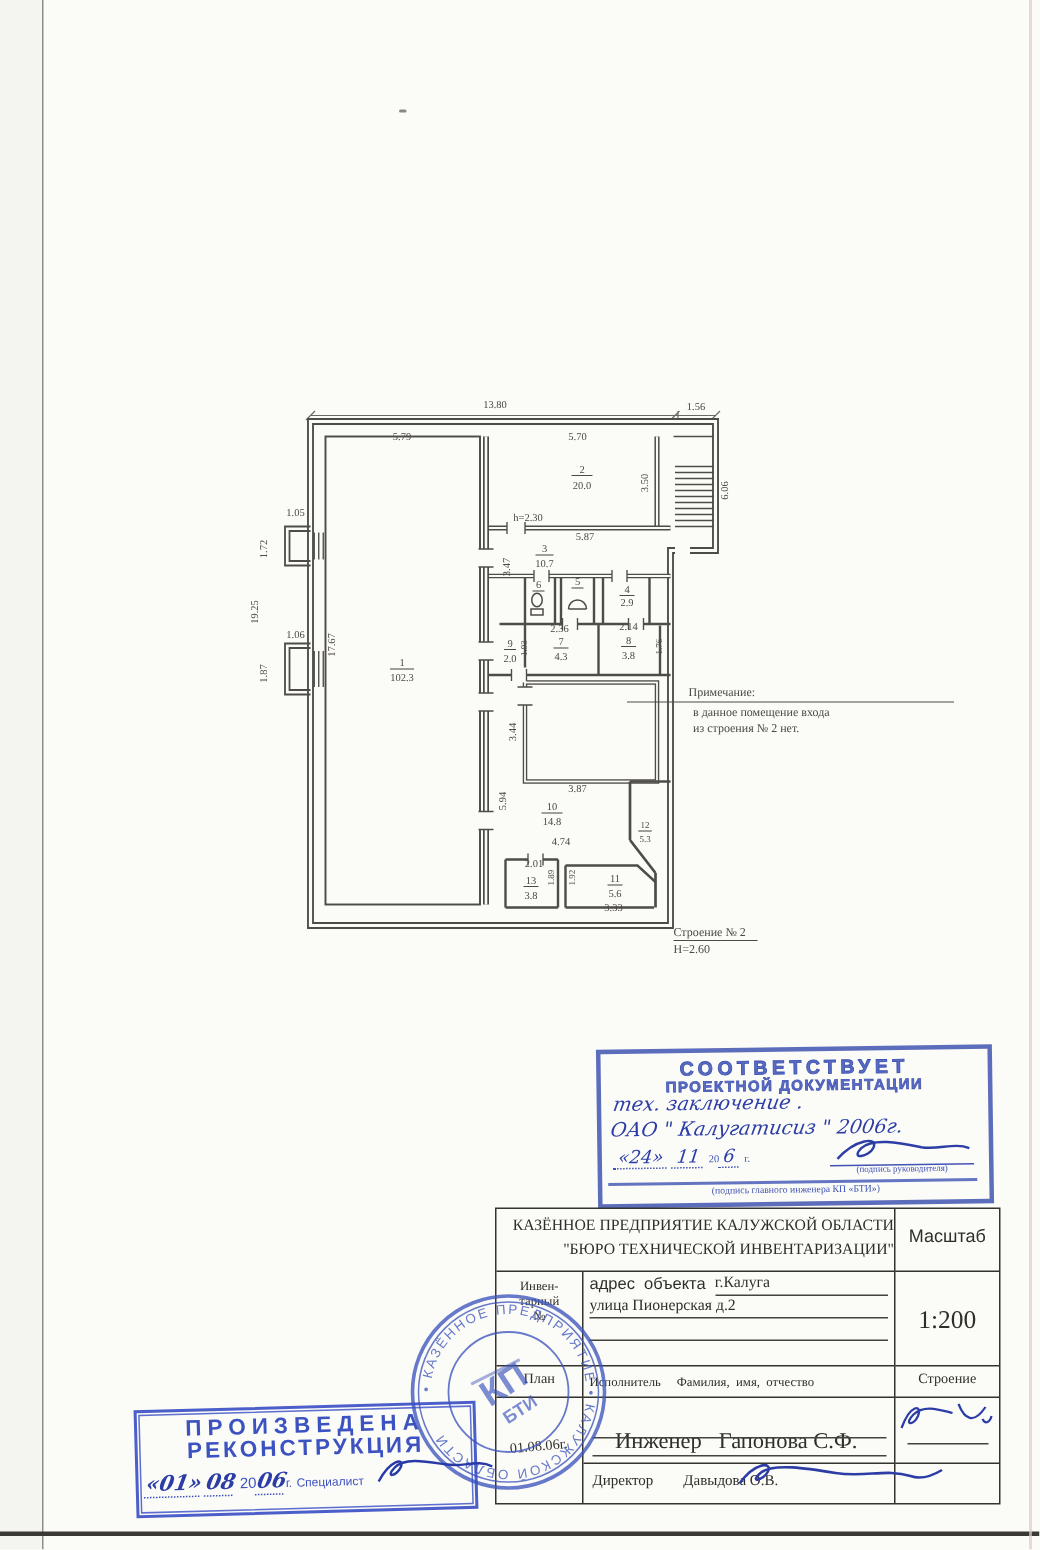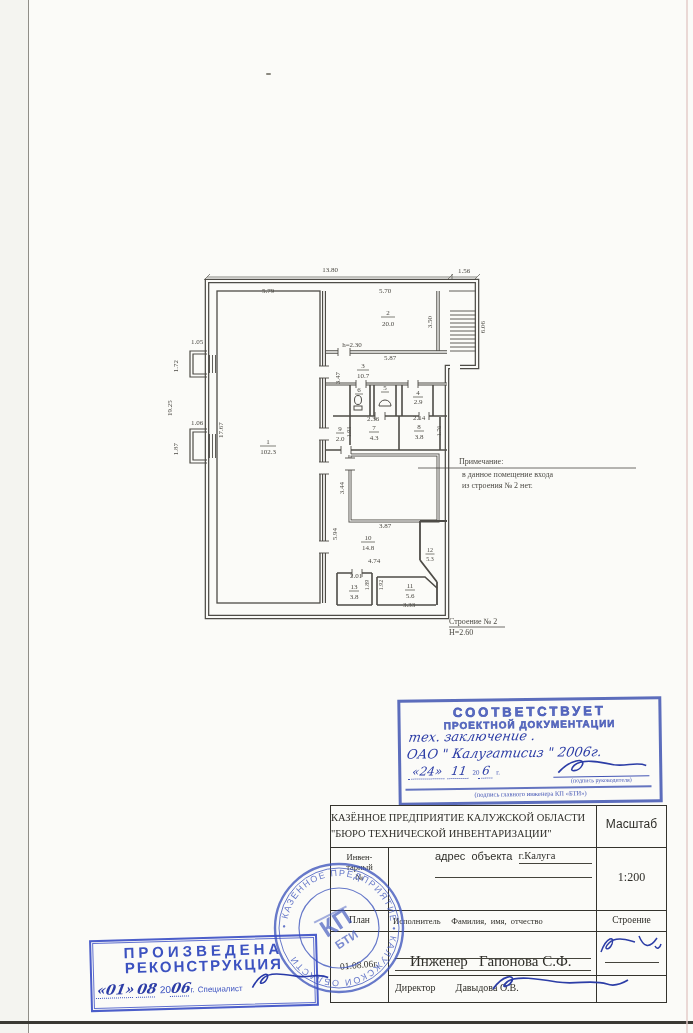--- a/index.html
+++ b/index.html
@@ -52,30 +52,30 @@
   .sr-date{position:absolute;left:5px;top:40px;font-size:12px;white-space:nowrap;}
   .sr-date .hand{font-weight:bold;font-size:14px;border-bottom:1px dotted #3c52c0;transform:skewX(-12deg);display:inline-block;}
   .sr-pr{font-family:"Liberation Sans",sans-serif;font-size:10px;}
   .sr-spec{font-size:8px;}
   .sr-sig{position:absolute;left:158px;top:28px;}
 
   
   .tb{left:330px;top:805px;width:335px;height:196px;border:1.6px solid #34332d;color:#2f2e29;}
   .tb .cell{position:absolute;box-sizing:border-box;border-color:#34332d;}
   .bR{border-right:1.3px solid #34332d;} .bB{border-bottom:1.3px solid #34332d;}
-  .c-org{left:0;top:0;width:266px;height:42px;font-size:10.5px;text-align:left;padding-top:4px;line-height:16px;}
+  .c-org{left:0;top:0;width:266px;height:42px;font-size:10.5px;text-align:right;padding-top:4px;line-height:16px;}
   .c-scalelbl{left:266px;top:0;width:69px;height:42px;font-family:"Liberation Sans",sans-serif;
               font-size:12px;text-align:center;padding-top:11px;}
   .c-inv{left:0;top:42px;width:58px;height:63px;font-size:8.5px;text-align:center;padding-top:4px;line-height:10px;}
   .c-addr{left:58px;top:42px;width:208px;height:63px;font-size:10.5px;padding:1px 4px 0 4px;}
-  .a-line{display:flex;line-height:14.5px;height:14.5px;white-space:pre;margin-left:42px;}
+  .a-line{display:flex;line-height:14.5px;height:14.5px;white-space:pre;}
   .a-line .u{flex:1;border-bottom:1px solid #45443c;}
   .a-line.full{border-bottom:1px solid #45443c;}
   .a-lbl{font-family:"Liberation Sans",sans-serif;font-size:11px;}
-  .c-scale{left:266px;top:42px;width:69px;height:63px;font-size:12px;text-align:center;padding-top:22px;}
+  .c-scale{left:266px;top:42px;width:69px;height:63px;font-size:17px;text-align:center;padding-top:22px;}
   .c-date{left:0;top:105px;width:58px;height:21px;font-size:9.5px;text-align:center;padding-top:4px;}
   .c-exec{left:58px;top:105px;width:208px;height:21px;font-size:8.5px;padding:5px 2px 0 4px;white-space:pre;}
   .c-sign{left:266px;top:105px;width:69px;height:21px;font-size:9.5px;text-align:center;padding-top:4px;}
   .c-dateval{left:0;top:126px;width:58px;height:70px;font-size:9.5px;text-align:center;padding-top:28px;}
   .c-dateval span{display:inline-block;transform:rotate(-5deg);}
   .c-eng{left:58px;top:126px;width:208px;height:44px;font-size:15px;padding:4px 0 0 6px;white-space:pre;}
   .eng-line1{position:absolute;left:6px;top:26px;width:196px;border-top:1px solid #45443c;}
   .eng-line2{position:absolute;left:6px;top:38px;width:196px;border-top:1px solid #45443c;}
   .c-engsig{left:266px;top:126px;width:69px;height:44px;}
   .engsig-line{position:absolute;left:8px;top:30px;width:54px;border-top:1px solid #45443c;}
@@ -281,20 +281,21 @@
   </div>
   <div class="cell c-inv bR bB">
     <div>Инвен-</div>
     <div>тарный</div>
     <div>№</div>
   </div>
 
   <div class="cell c-scalelbl bB">Масштаб</div>
   <div class="cell c-addr bR bB">
     <div class="a-line"><span class="a-lbl">адрес  объекта  </span><span class="u">г.Калуга</span></div>
+    <div class="a-line full">улица Пионерская д.2</div>
     <div class="a-line"><span class="u"></span></div>
   </div>
   <div class="cell c-scale bB">1:200</div>
 
   <div class="cell c-date bR bB">План</div>
   <div class="cell c-exec bR bB">Исполнитель     Фамилия,  имя,  отчество</div>
   <div class="cell c-sign bB">Строение</div>
 
   <div class="cell c-dateval bR">
     <span>01.08.06г.</span>

